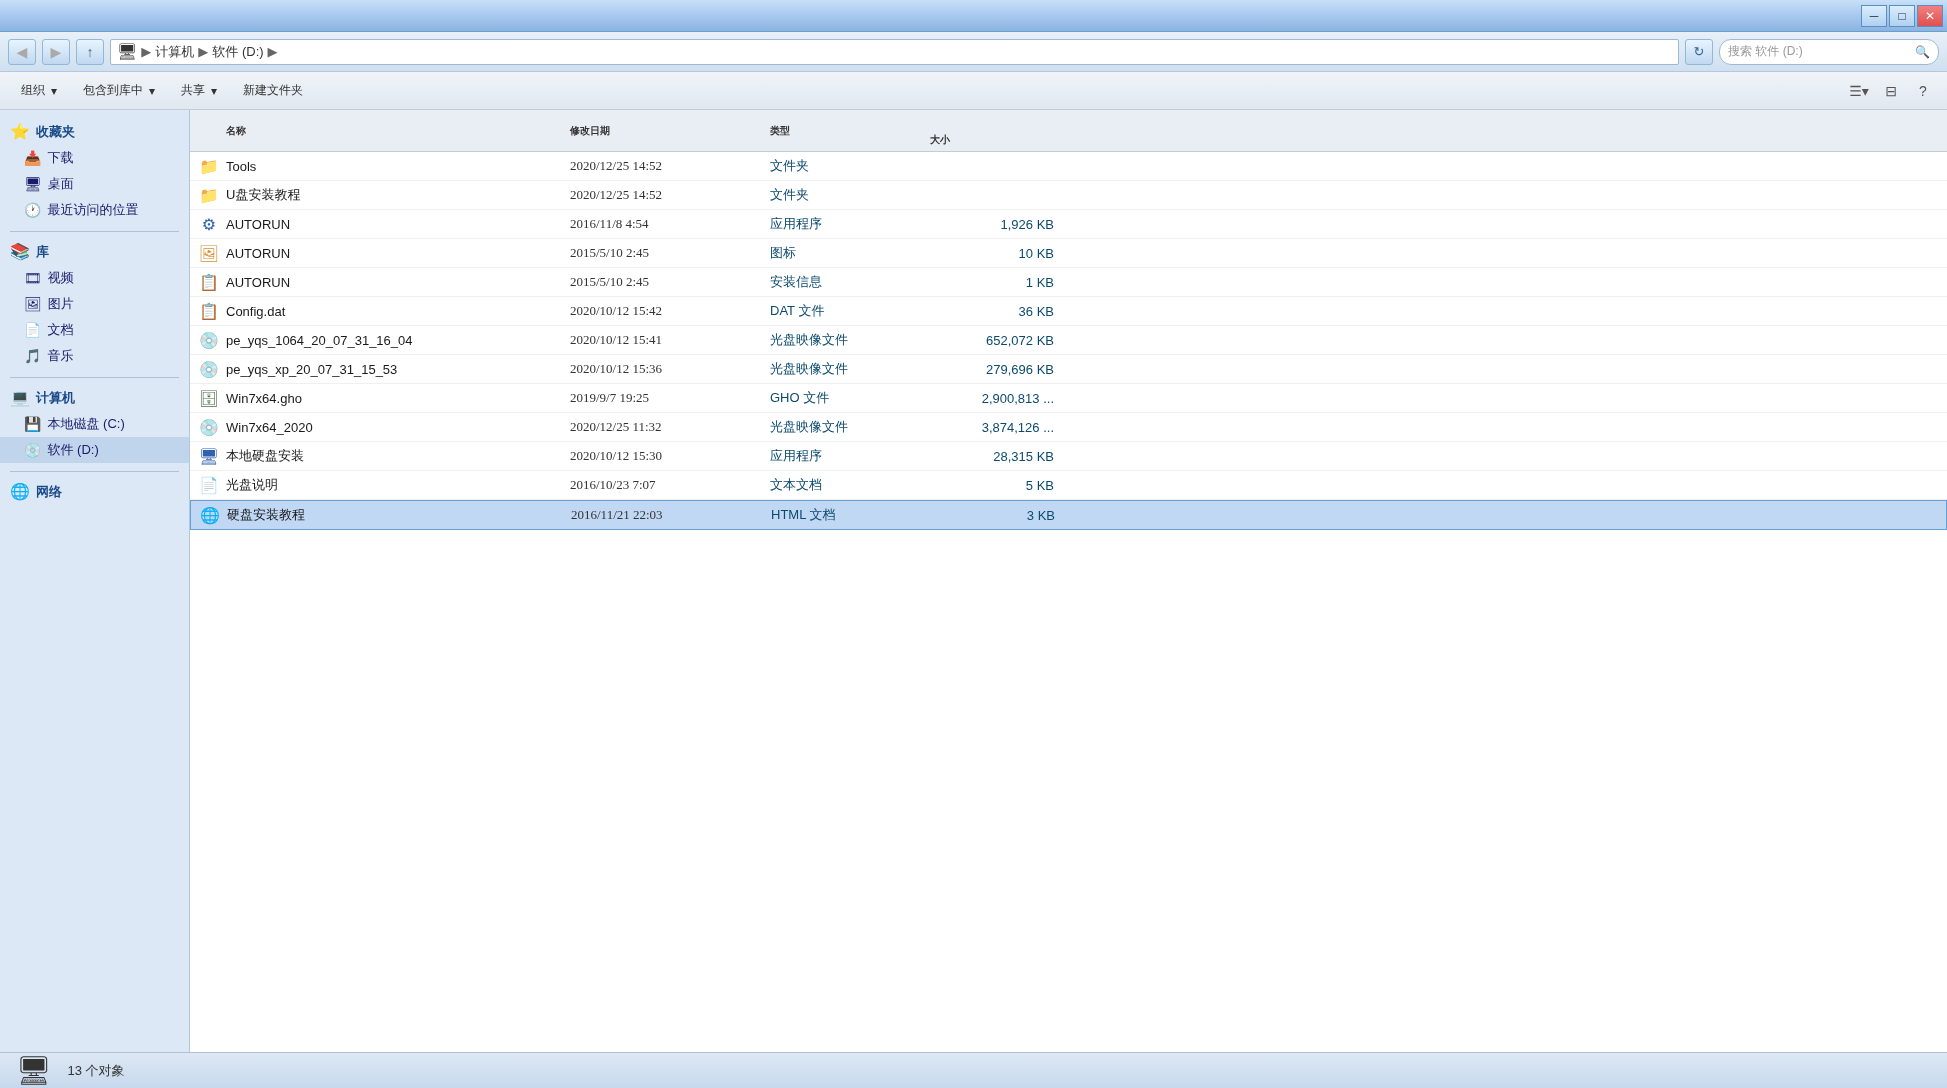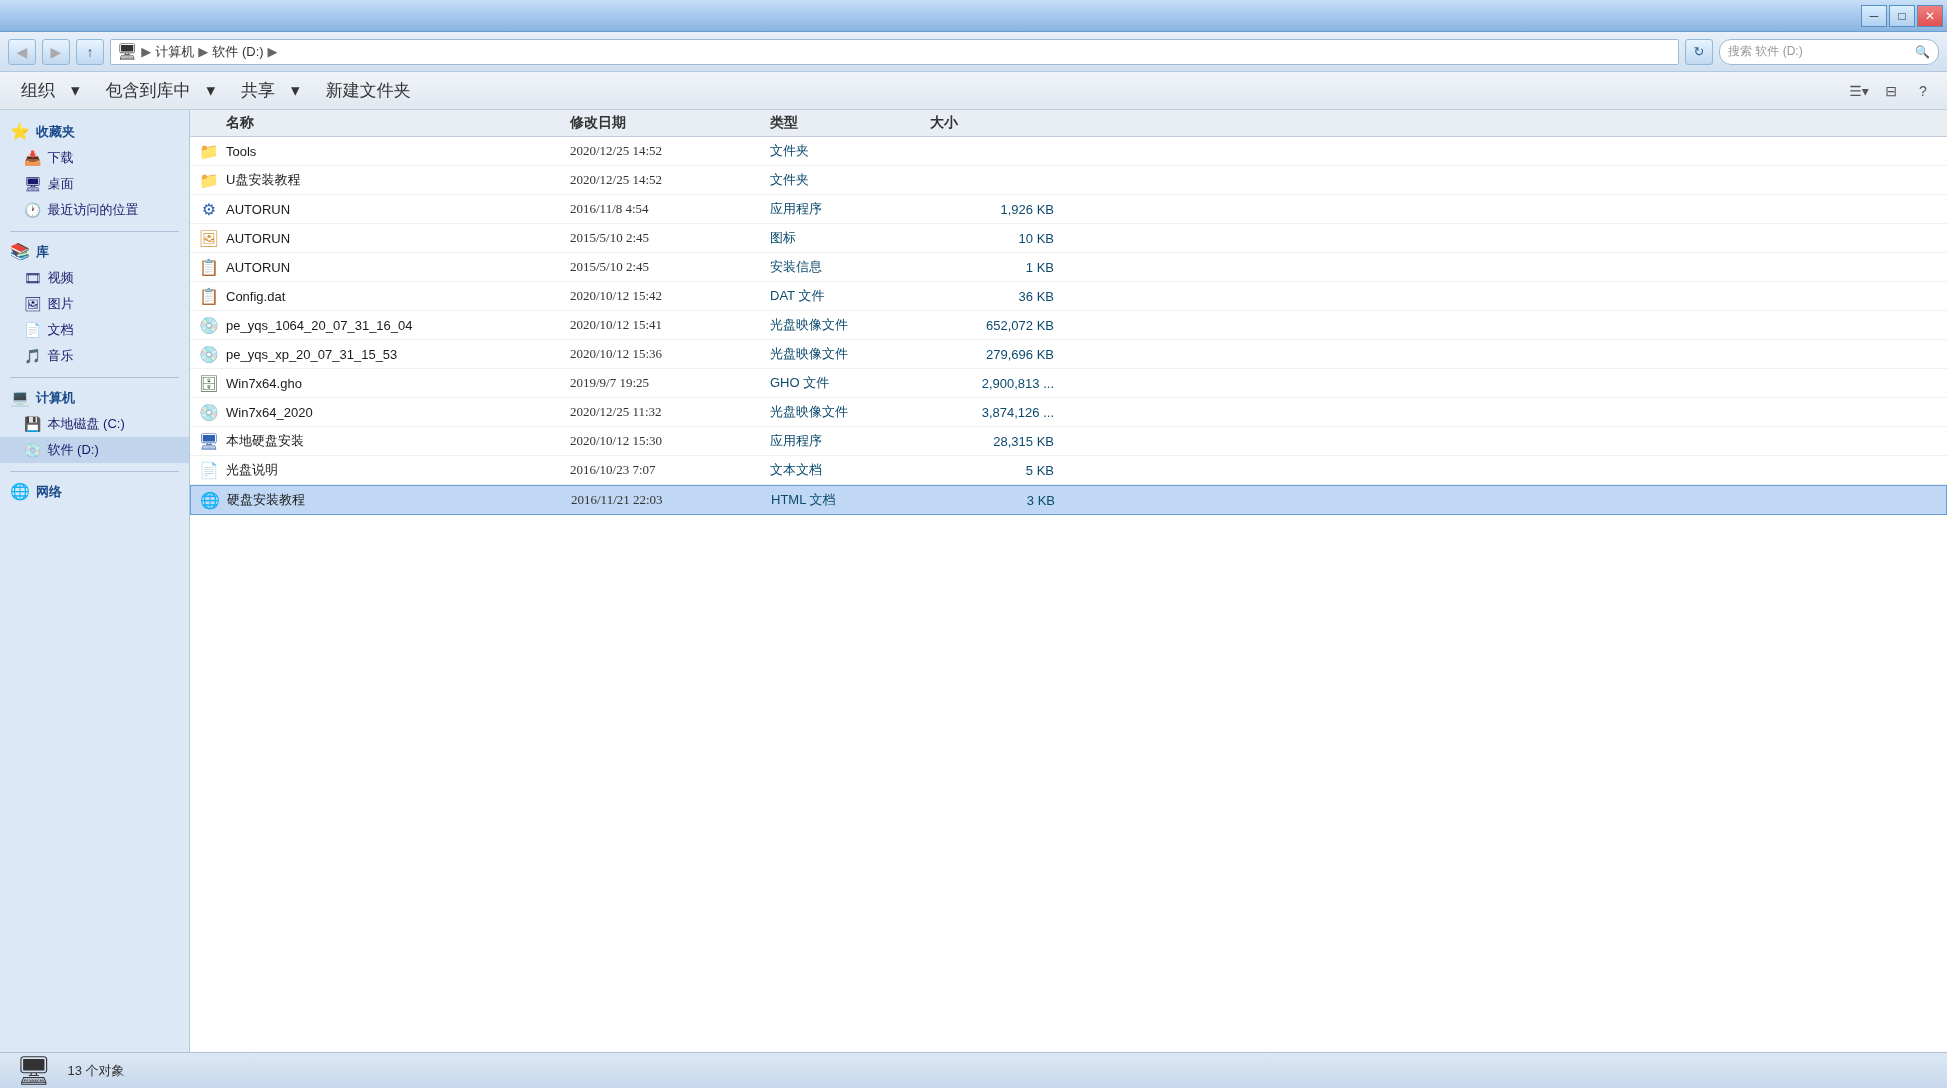--- a/index.html
+++ b/index.html
@@ -118,23 +118,23 @@
       gap: 4px;
     }
     .toolbar-btn {
       height: 28px;
       padding: 0 10px;
       background: transparent;
       border: 1px solid transparent;
       border-radius: 3px;
       display: flex;
       align-items: center;
-      gap: 16px;
-      cursor: pointer;
-      font-size: 17px;
+      gap: 6px;
+      cursor: pointer;
+      font-size: 12px;
       color: #333;
     }
     .toolbar-spacer { flex: 1; }
     .toolbar-right-btn {
       width: 28px;
       height: 28px;
       background: transparent;
       border: 1px solid transparent;
       display: flex;
       align-items: center;
@@ -199,21 +199,21 @@
       background: #e8eef4;
       font-size: 13px;
       font-weight: bold;
       color: #333;
       position: sticky;
       top: 0;
     }
     .col-name { width: 380px; padding-left: 36px; }
     .col-date { width: 200px; }
     .col-type { width: 160px; }
-    .col-size { width: 140px; text-align: right; padding-right: 16px; }
+    .col-size { width: 140px; text-align: right; padding-right: 16px; margin-top: 19px; }
 
     .file-row {
       display: flex;
       align-items: center;
       padding: 3px 0;
       font-size: 13px;
       color: #1a1a1a;
       border-bottom: 1px solid #f0f0f0;
       cursor: pointer;
     }
@@ -243,21 +243,21 @@
       font-size: 13px;
       color: #333;
       gap: 16px;
     }
 
     .col-header-btn {
       background: none;
       border: none;
       cursor: pointer;
       font-weight: bold;
-      font-size: 14px;
+      font-size: 10px;
       color: #333;
       padding: 0;
       display: flex;
       align-items: center;
       gap: 2px;
     }
   </style>
 </head>
 <body>
 

